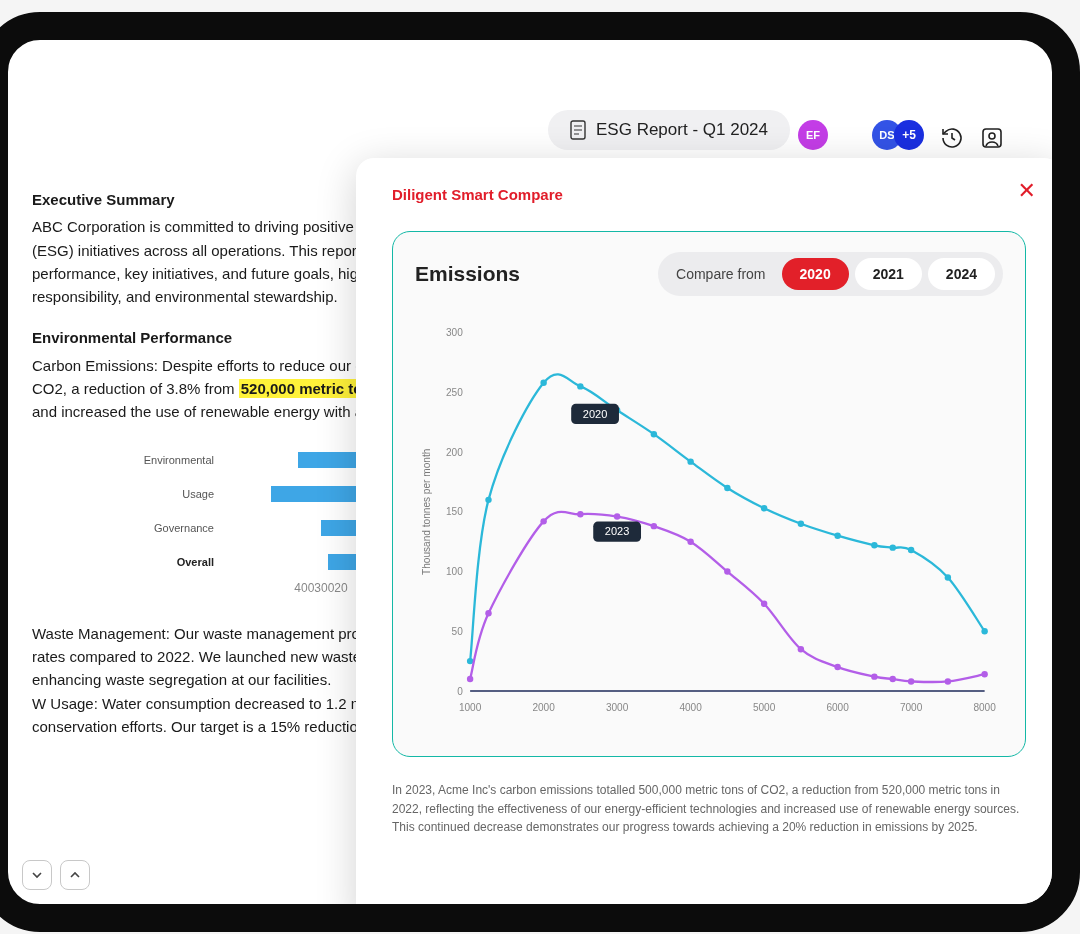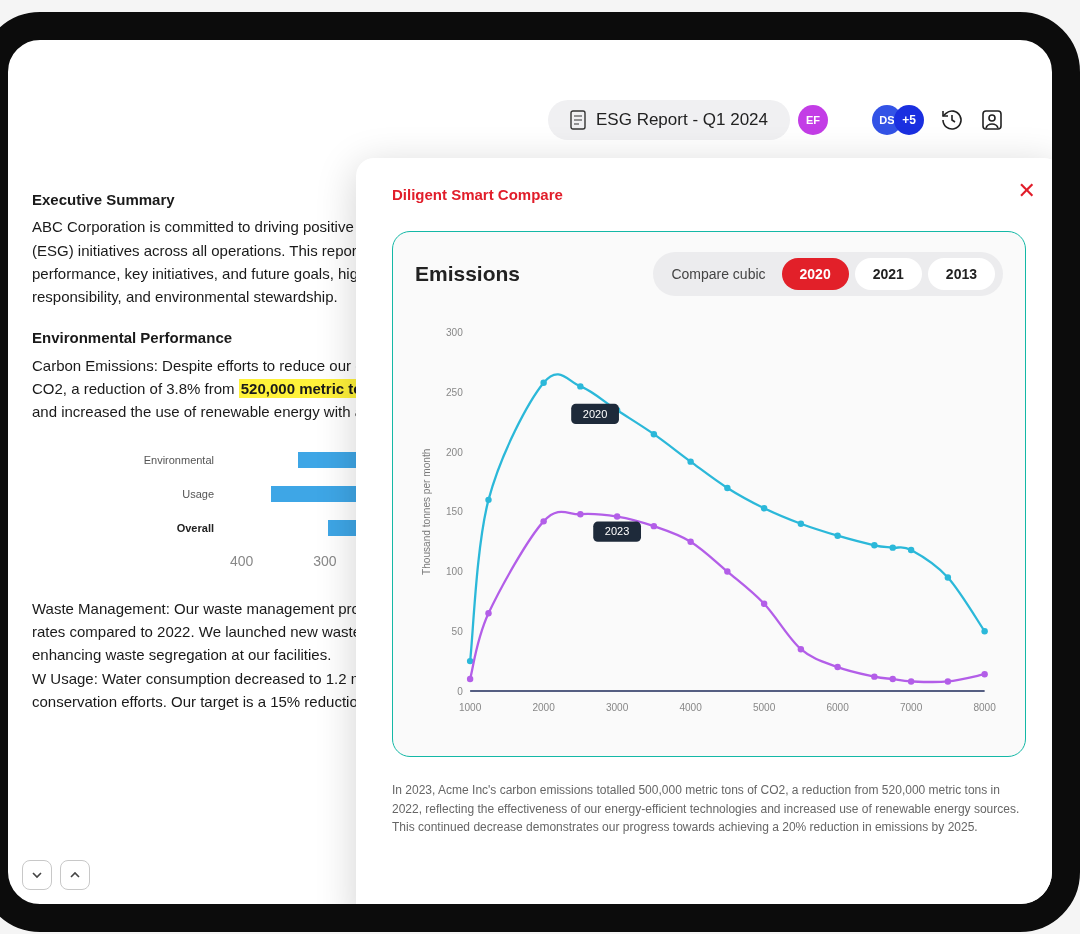--- a/index.html
+++ b/index.html
@@ -1,38 +1,38 @@
 <!DOCTYPE html>
 <html><head>
 <meta charset="utf-8">
 <style>
   * { box-sizing: border-box; margin: 0; padding: 0; }
   body { font-family: -apple-system, BlinkMacSystemFont, "Segoe UI", Helvetica, Arial, sans-serif; background: #f5f5f5; width: 1080px; height: 934px; overflow: hidden; }
   .tablet-frame { position: absolute; top: 12px; left: -20px; width: 1100px; height: 920px; border: 28px solid #0c0c0c; border-radius: 60px; background: #fff; overflow: hidden; }
-  .topbar { position: absolute; top: 50px; left: 16px; right: 24px; height: 60px; display: flex; align-items: center; justify-content: flex-end; gap: 16px; padding-right: 24px; }
+  .topbar { position: absolute; top: 50px; left: 16px; right: 24px; height: 60px; display: flex; align-items: flex-end; justify-content: flex-end; gap: 16px; padding-right: 24px; }
   .doc-pill { display: flex; align-items: center; gap: 10px; background: #f0f0f2; border-radius: 999px; padding: 10px 22px; font-size: 17px; color: #222; font-weight: 500; }
   .doc-icon { width: 16px; height: 20px; }
   .avatars { display: flex; align-items: center; }
   .av { width: 30px; height: 30px; border-radius: 50%; margin-left: -8px; display: flex; align-items: center; justify-content: center; font-size: 11px; font-weight: 700; color: #fff; }
   .av1 { background: #c33de6; }
   .av2 { background: #3353e6; margin-left: 44px; }
   .av3 { background: #1a2fe0; color: #fff; font-size: 12px; }
   .tb-icon { width: 24px; height: 24px; display: flex; align-items: center; justify-content: center; }
 
   .doc-body { position: absolute; top: 130px; left: 24px; width: 740px; font-family: Verdana, Geneva, sans-serif; font-size: 15px; line-height: 1.55; color: #1a1a1a; }
   .doc-body h3 { font-weight: 700; margin-top: 18px; margin-bottom: 4px; font-size: 15px; }
   .hl { background: #fff23a; font-weight: 700; padding: 1px 2px; }
 
   .bar-chart { margin-top: 20px; margin-left: 100px; width: 280px; }
   .bar-row { display: flex; align-items: center; height: 34px; }
   .bar-label { width: 90px; text-align: right; font-size: 11px; color: #555; padding-right: 8px; }
   .bar-label.bold { font-weight: 700; color: #222; }
   .bar-track { flex: 1; height: 16px; position: relative; }
   .bar-fill { position: absolute; top: 0; right: 0; height: 100%; background: #3ea6e6; }
-  .bar-axis { display: flex; justify-content: space-between; margin-left: 98px; font-size: 14px; color: #888; margin-top: 6px; }
+  .bar-axis { display: flex; justify-content: center; margin-left: 98px; font-size: 12px; color: #888; }
 
   .nav-btns { position: absolute; bottom: 14px; left: 14px; display: flex; gap: 8px; }
   .nav-btn { width: 30px; height: 30px; border: 1px solid #c8c8c8; border-radius: 8px; background: #fff; display: flex; align-items: center; justify-content: center; }
 
   
   .panel { position: absolute; top: 118px; left: 348px; width: 706px; height: 770px; background: #fff; border-radius: 18px; box-shadow: 0 8px 40px rgba(0,0,0,0.18); padding: 28px 36px; }
   .panel-title { color: #e11d2a; font-size: 15px; font-weight: 600; }
   .panel-close { position: absolute; top: 22px; right: 26px; color: #e11d2a; font-size: 22px; line-height: 1; cursor: pointer; }
   .chart-card { margin-top: 28px; background: #fafafa; border: 1px solid #14b8a6; border-radius: 18px; padding: 20px 22px 16px; }
   .chart-head { display: flex; justify-content: space-between; align-items: center; margin-bottom: 10px; }
@@ -110,20 +110,26 @@
             <div class="bar-fill" style="width: 60%;"></div>
           </div>
         </div>
         <div class="bar-row">
           <div class="bar-label">Usage</div>
           <div class="bar-track">
             <div class="bar-fill" style="width: 74%;"></div>
           </div>
         </div>
         <div class="bar-row">
+          <div class="bar-label">Governance</div>
+          <div class="bar-track">
+            <div class="bar-fill" style="width: 48%;"></div>
+          </div>
+        </div>
+        <div class="bar-row">
           <div class="bar-label bold">Overall</div>
           <div class="bar-track">
             <div class="bar-fill" style="width: 44%;"></div>
           </div>
         </div>
         <div class="bar-axis">
           <span>400</span>
           <span>300</span>
           <span>20</span>
         </div>
@@ -147,24 +153,24 @@
   </div>
 
   <div class="panel">
     <div class="panel-title">Diligent Smart Compare</div>
     <div class="panel-close">✕</div>
 
     <div class="chart-card">
       <div class="chart-head">
         <div class="chart-title">Emissions</div>
         <div class="compare-group">
-          <span class="compare-label">Compare cubic</span>
+          <span class="compare-label">Compare from</span>
           <span class="yr-pill active">2020</span>
           <span class="yr-pill">2021</span>
-          <span class="yr-pill">2013</span>
+          <span class="yr-pill">2024</span>
         </div>
       </div>
 
       <svg class="chart-svg" viewBox="0 0 640 430" id="line-chart">
           <text x="0" y="0" transform="translate(16 205) rotate(-90)" text-anchor="middle" class="axis-label-y">Thousand tonnes per month</text>
           <text x="52" y="404" text-anchor="end" class="tick">0</text>
           <text x="52" y="339" text-anchor="end" class="tick">50</text>
           <text x="52" y="274" text-anchor="end" class="tick">100</text>
           <text x="52" y="209" text-anchor="end" class="tick">150</text>
           <text x="52" y="144" text-anchor="end" class="tick">200</text>

